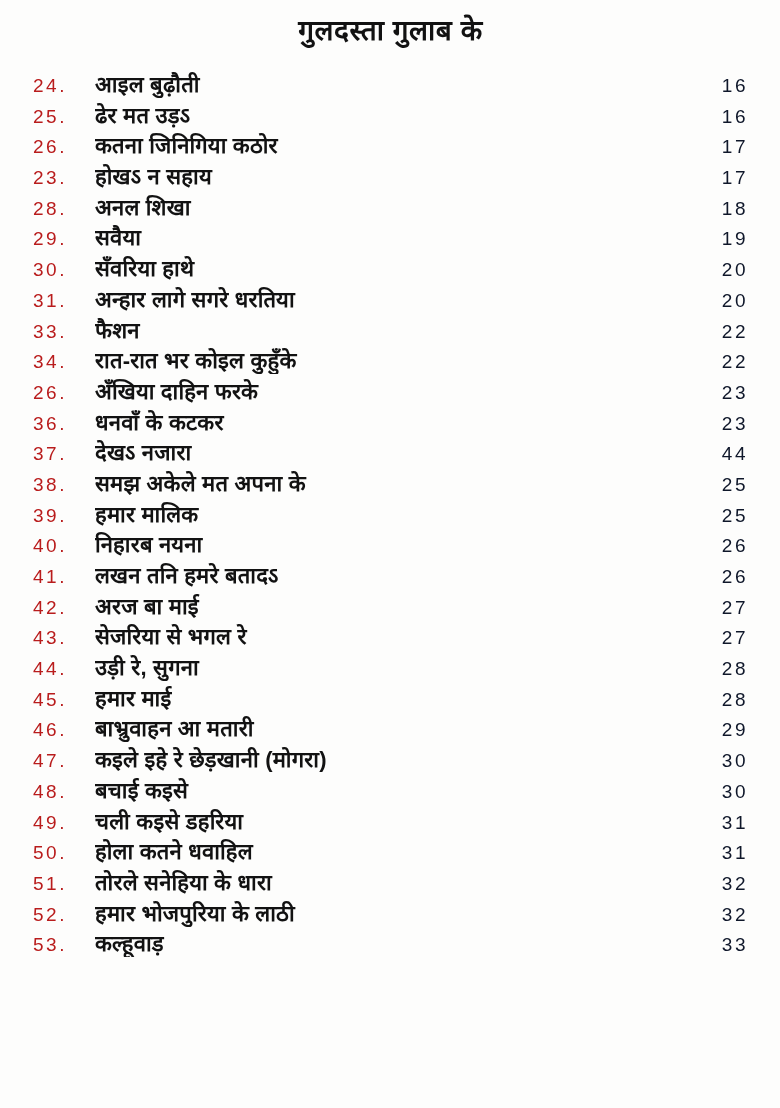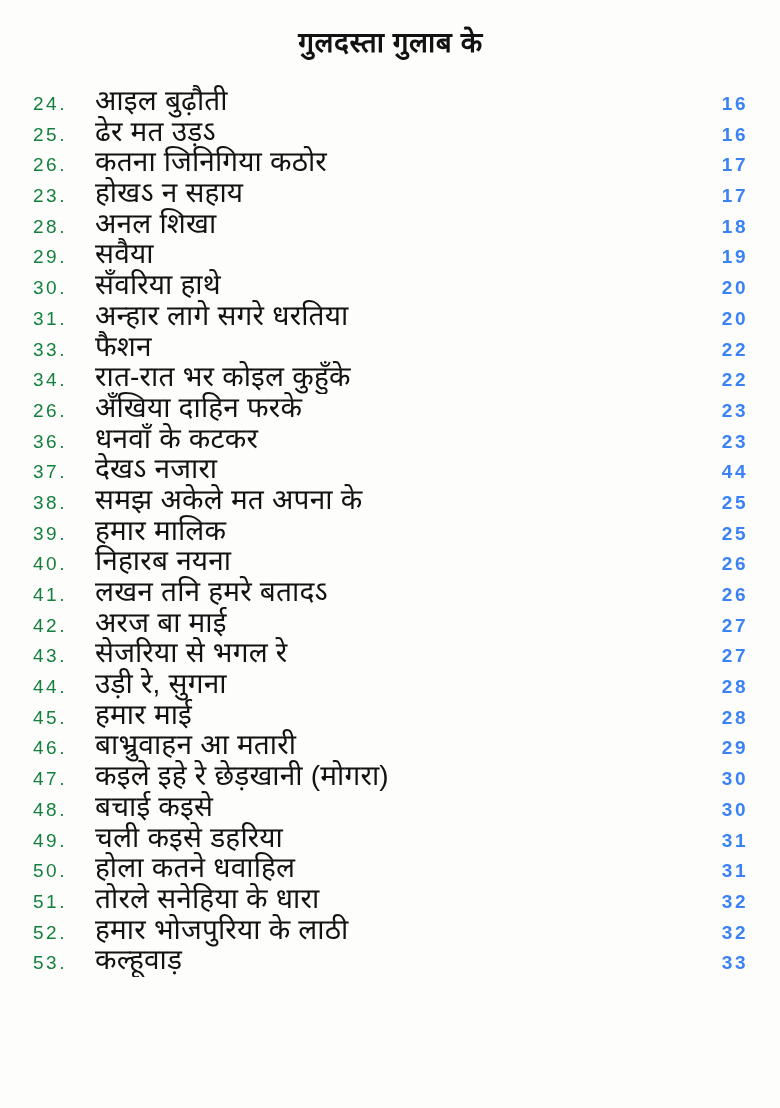--- a/index.html
+++ b/index.html
@@ -7,21 +7,21 @@
     padding: 0;
     background: #e8e8e8;
   }
   .page {
     position: relative;
     width: 780px;
     height: 1108px;
     margin: 0 auto;
     background: #fdfdfc;
     box-sizing: border-box;
-    padding: 24px 32px 0 33px;
+    padding: 12px 32px 0 33px;
     font-family: "Liberation Sans", sans-serif;
     color: #121212;
     overflow: hidden;
   }
   .title {
     margin: 0 0 18px 0;
     text-align: center;
     font-size: 28px;
     line-height: 38px;
     font-weight: 700;
@@ -33,38 +33,38 @@
   .row {
     display: flex;
     align-items: baseline;
     height: 30.7px;
   }
   .num {
     flex: 0 0 62px;
     font-size: 19px;
     letter-spacing: 2.5px;
     font-weight: 400;
-    color: #15803d;
+    color: #b91c1c;
     white-space: nowrap;
   }
   .ttl {
     flex: 1 1 auto;
-    font-size: 28px;
-    font-weight: 400;
+    font-size: 22px;
+    font-weight: 700;
     letter-spacing: 0.2px;
     white-space: nowrap;
     overflow: hidden;
   }
   .pg {
     flex: 0 0 auto;
     font-size: 19px;
     letter-spacing: 2.5px;
-    font-weight: 700;
+    font-weight: 400;
     text-align: right;
-    color: #3b82f6;
+    color: #0f172a;
     white-space: nowrap;
   }
 </style>
 </head>
 <body>
 
 <div class="page">
   <h1 class="title">गुलदस्ता गुलाब के</h1>
   <div class="toc">
       <div class="row">

